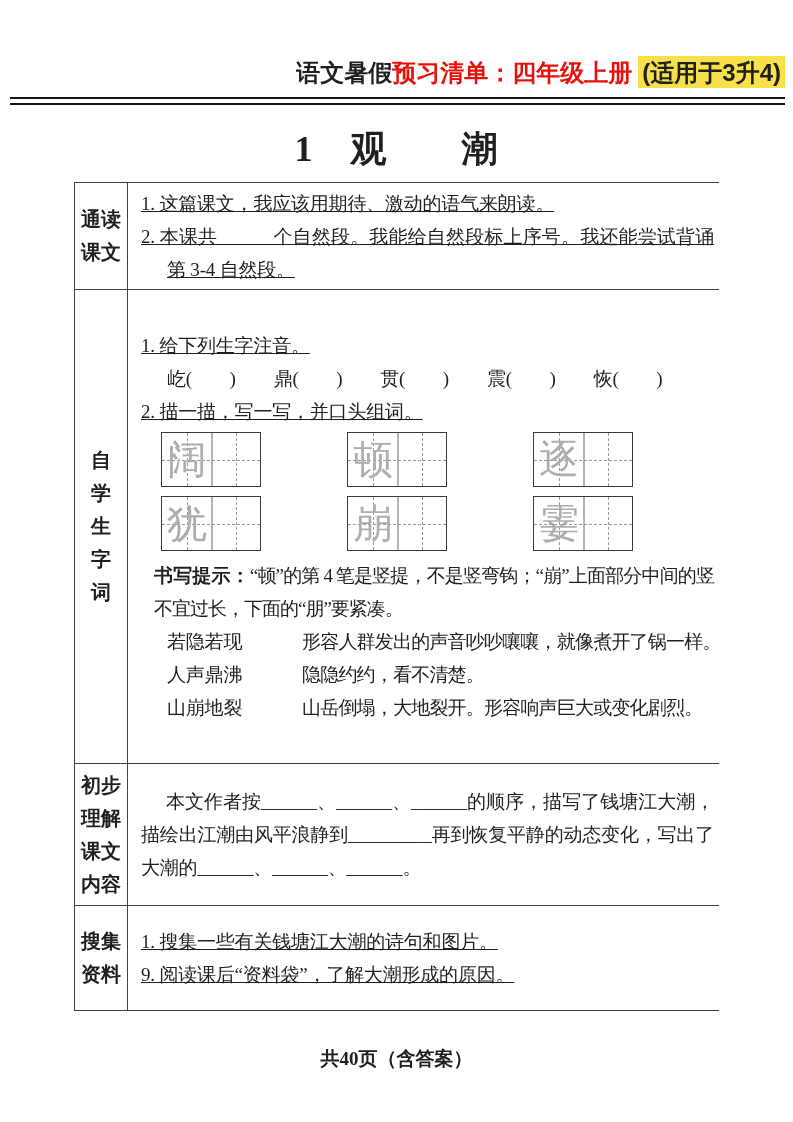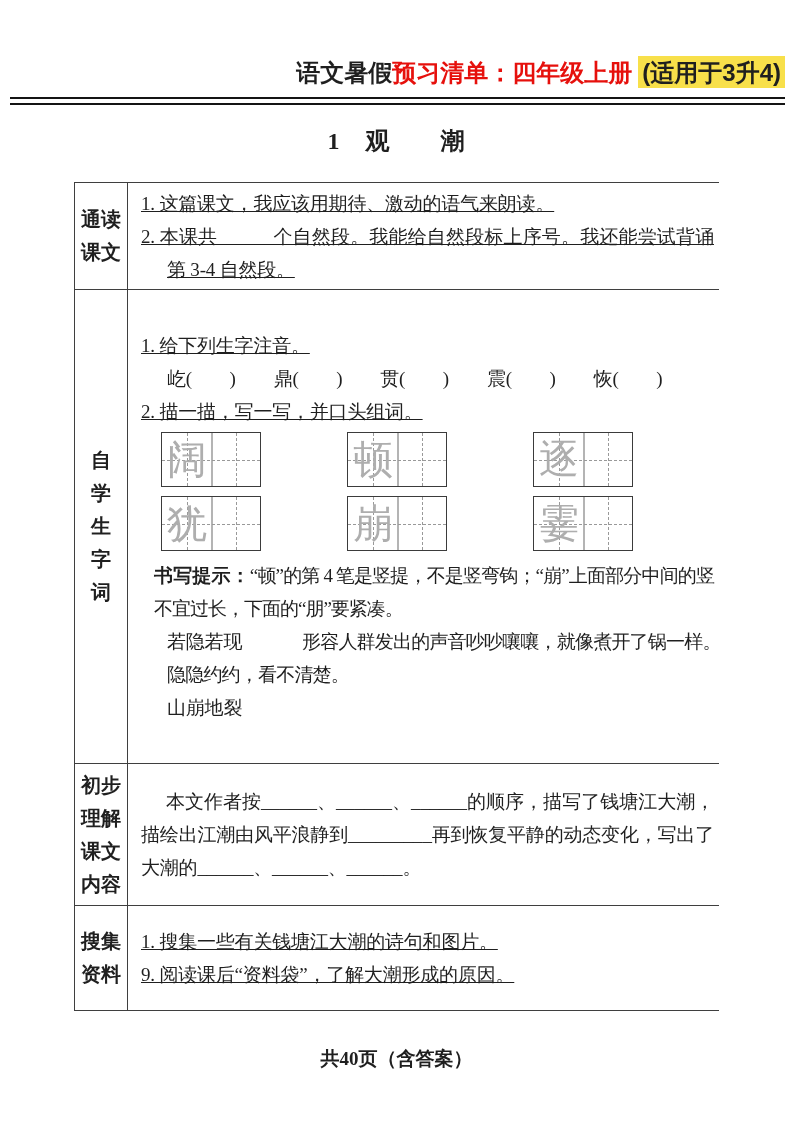--- a/index.html
+++ b/index.html
@@ -28,21 +28,21 @@
   }
   .h-red{color:var(--red);}
   .h-hl{background:var(--yellow);padding:3px 4px 2px 4px;margin-left:6px;}
   .double-rule{
     position:absolute;top:97px;left:10px;width:775px;height:8px;
     border-top:2.5px solid #141414;border-bottom:2.5px solid #141414;
   }
   
   .lesson-title{
     position:absolute;top:125px;left:0;width:100%;
-    text-align:center;font-size:24px;font-weight:bold;
+    text-align:center;font-size:36px;font-weight:bold;
     white-space:pre;letter-spacing:1px;
   }
   
   .prep-table{
     position:absolute;top:182px;left:74px;width:645px;
     border-top:1.5px solid var(--line);
     border-left:1.5px solid var(--line);
   }
   .trow{display:flex;border-bottom:1.5px solid var(--line);}
   .tlabel{
@@ -197,24 +197,26 @@
       <div class="tip">
         <b>书写提示：</b><span>“顿”的第 4 笔是竖提，不是竖弯钩；“崩”上面部分中间的竖不宜过长，下面的“朋”要紧凑。</span>
       </div>
 
 
       <div class="match-row">
         <span class="match-word">若隐若现</span>
         <span class="match-meaning">形容人群发出的声音吵吵嚷嚷，就像煮开了锅一样。</span>
       </div>
       <div class="match-row">
+        <span class="match-word">人声鼎沸</span>
         <span class="match-meaning">隐隐约约，看不清楚。</span>
       </div>
       <div class="match-row">
         <span class="match-word">山崩地裂</span>
+        <span class="match-meaning">山岳倒塌，大地裂开。形容响声巨大或变化剧烈。</span>
       </div>
     </div>
   </div>
 
   <div class="trow row-chubu">
     <div class="tlabel">
       <div>初步</div>
       <div>理解</div>
       <div>课文</div>
       <div>内容</div>

